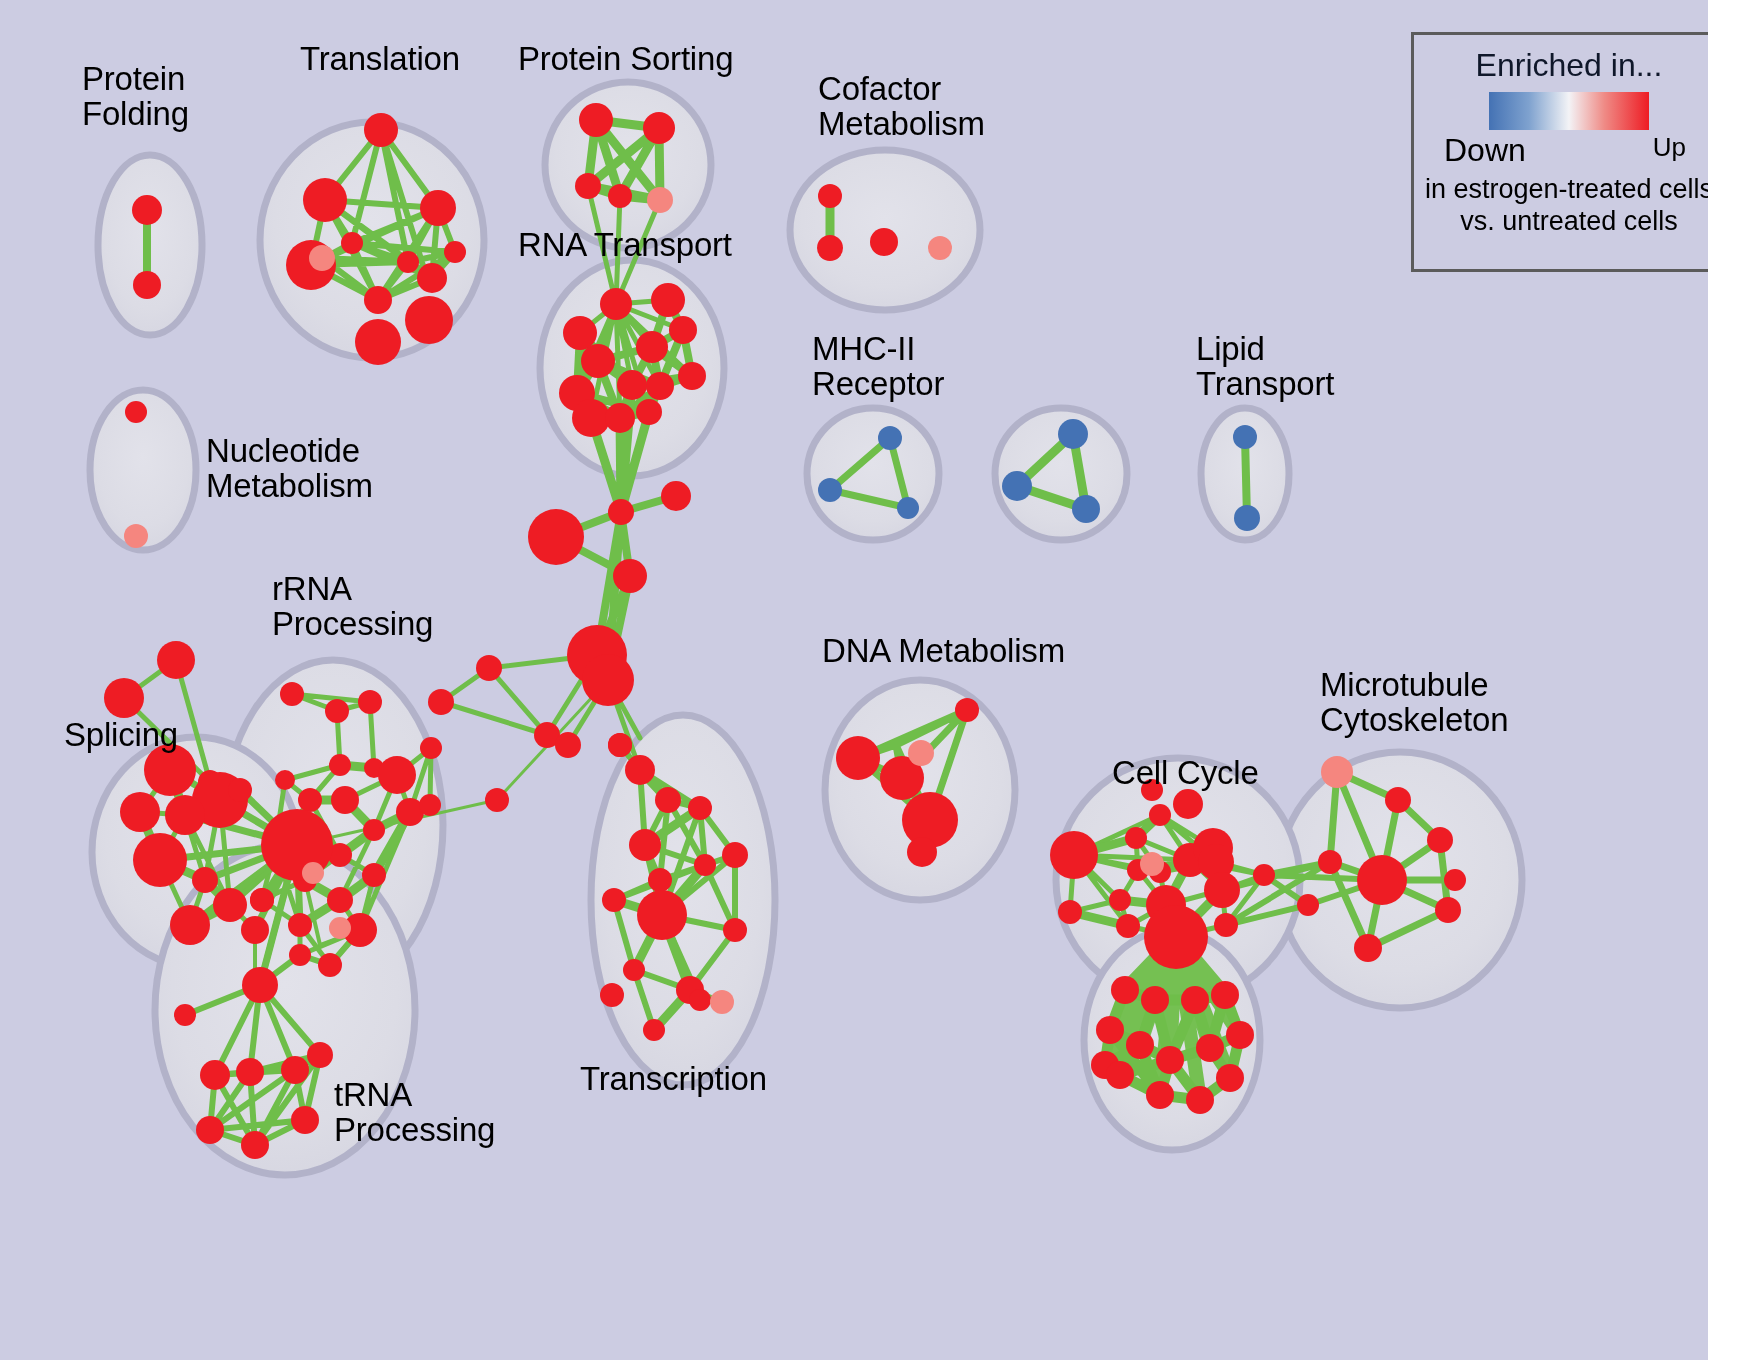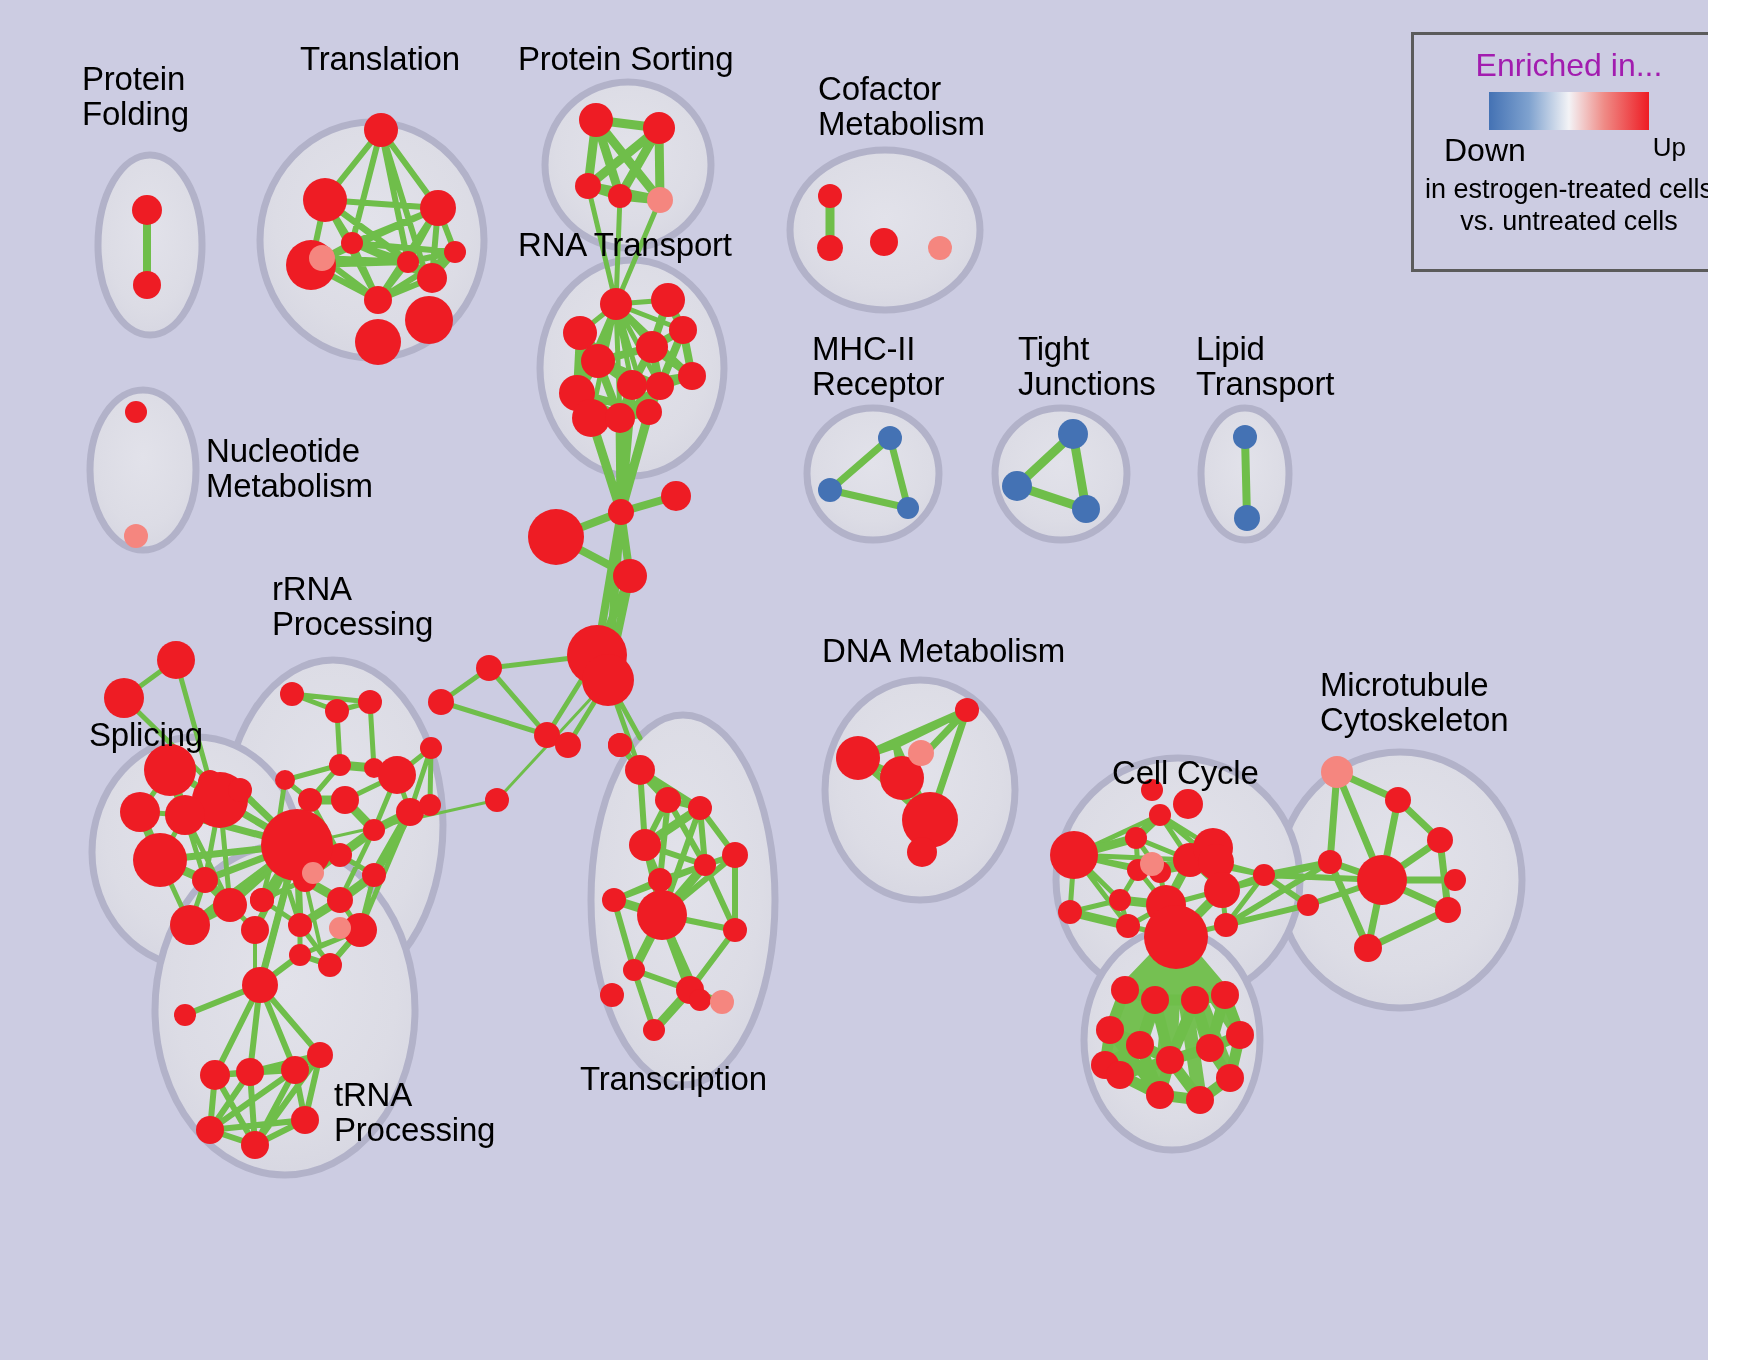--- a/index.html
+++ b/index.html
@@ -23,21 +23,21 @@
   }
   
   #legend{
     position:absolute;
     left:1411px;top:32px;width:316px;height:240px;
     background:#ccccE2;
     border:3px solid #5b5b5b;
     box-sizing:border-box;
   }
   #legend .ltitle{
-    text-align:center;font-size:32px;color:#a21caf;margin-top:12px;
+    text-align:center;font-size:32px;color:#0f172a;margin-top:12px;
     font-family:"Liberation Sans", sans-serif;
   }
   #legend .bar{
     margin:8px auto 0 auto;
     width:160px;height:38px;
     background:linear-gradient(to right,#4472b4 0%,#7fa2cf 25%,#f3f3f6 50%,#ef8b86 72%,#ee1c24 100%);
   }
   #legend .ends{
     position:relative;height:40px;margin:2px 16px 0 16px;
   }
@@ -529,27 +529,25 @@
 Folding</div>
   <div class="clabel" style="left:300px;top:42px;">Translation</div>
   <div class="clabel" style="left:518px;top:42px;">Protein Sorting</div>
   <div class="clabel" style="left:818px;top:72px;">Cofactor
 Metabolism</div>
   <div class="clabel" style="left:518px;top:228px;">RNA Transport</div>
   <div class="clabel" style="left:206px;top:434px;">Nucleotide
 Metabolism</div>
   <div class="clabel" style="left:812px;top:332px;">MHC-II
 Receptor</div>
-  <div class="clabel" style="left:1018px;top:332px;">Tight
-Junctions</div>
   <div class="clabel" style="left:1196px;top:332px;">Lipid
 Transport</div>
   <div class="clabel" style="left:272px;top:572px;">rRNA
 Processing</div>
-  <div class="clabel" style="left:64px;top:718px;margin-left:25px;">Splicing</div>
+  <div class="clabel" style="left:64px;top:718px;">Splicing</div>
   <div class="clabel" style="left:822px;top:634px;">DNA Metabolism</div>
   <div class="clabel" style="left:1320px;top:668px;">Microtubule
 Cytoskeleton</div>
   <div class="clabel" style="left:1112px;top:756px;">Cell Cycle</div>
   <div class="clabel" style="left:580px;top:1062px;">Transcription</div>
   <div class="clabel" style="left:334px;top:1078px;">tRNA
 Processing</div>
 
   <div id="legend">
     <div class="ltitle">Enriched in...</div>

